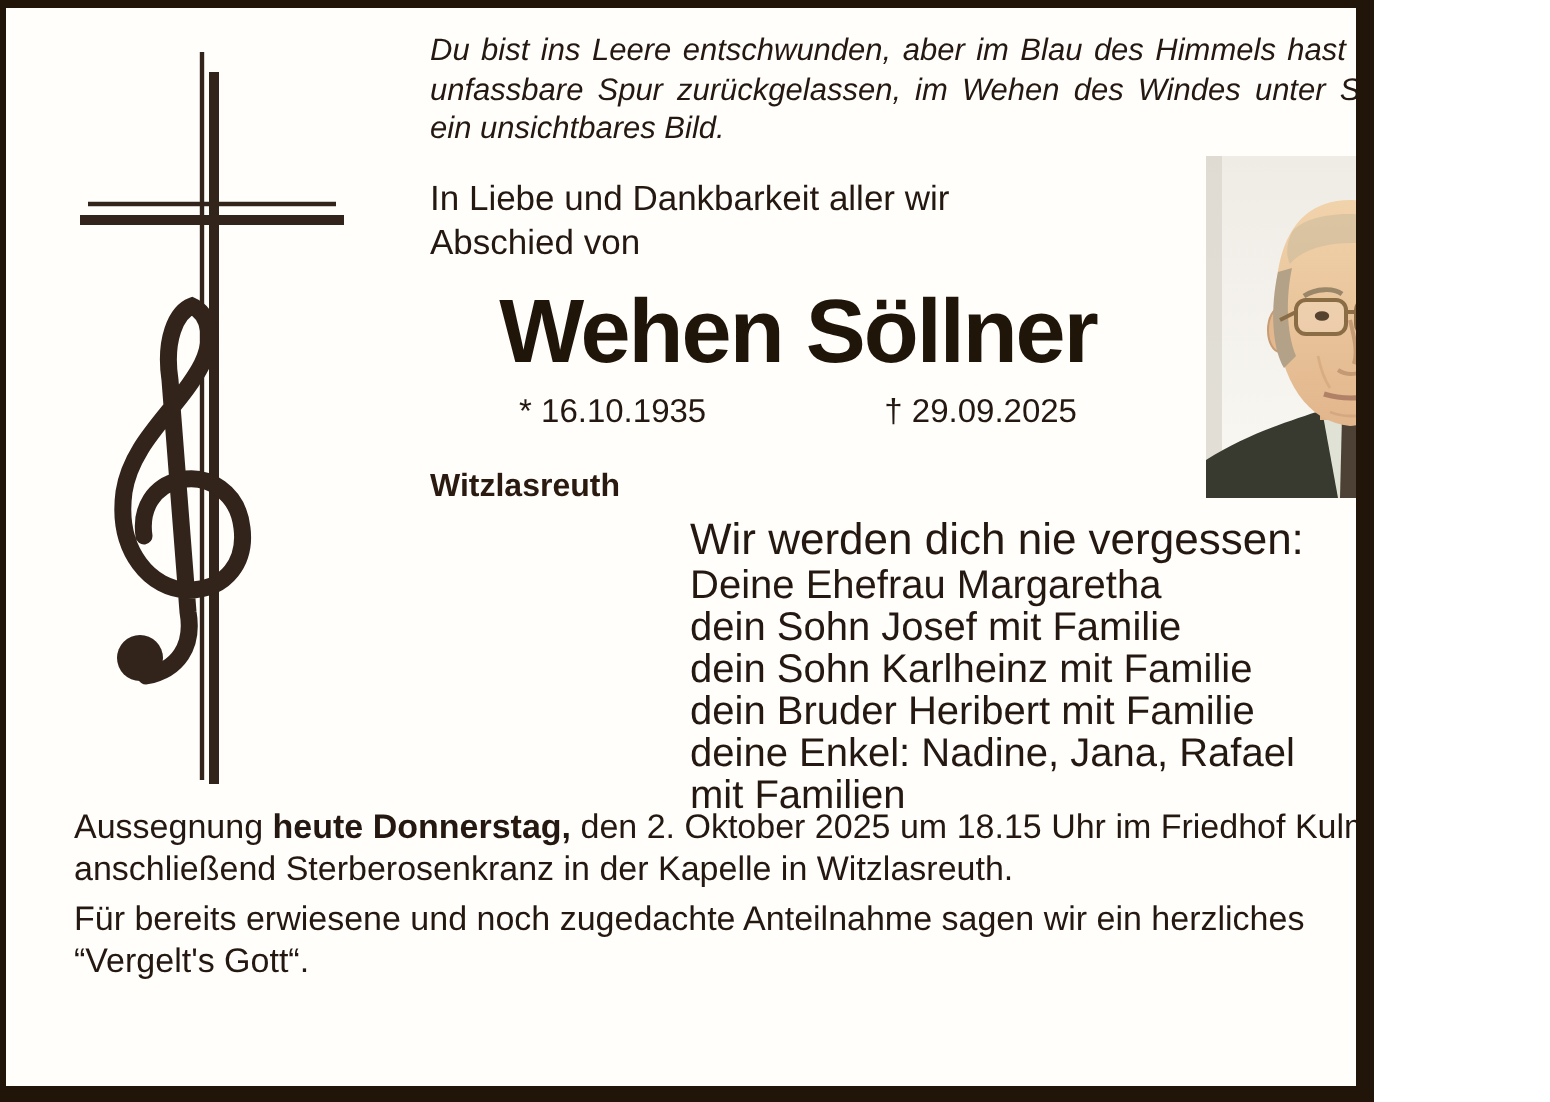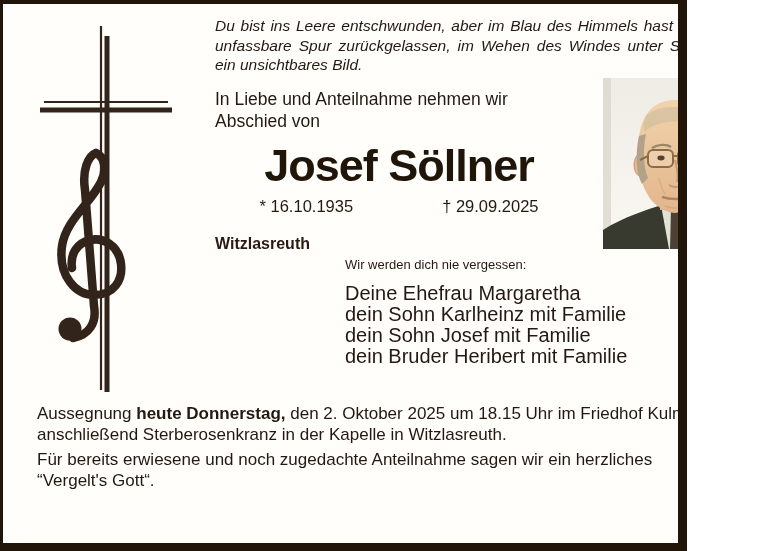--- a/index.html
+++ b/index.html
@@ -34,21 +34,21 @@
     left:212px;top:193px;width:368px;
     display:flex;justify-content:space-around;
     font-size:16.5px;color:#241811;
   }
   .place{
     left:212px;top:231px;
     font-size:16px;font-weight:bold;color:#2a1a10;
   }
   .farewell{
     left:342px;top:253px;
-    font-size:13px;color:#241811;
+    font-size:22px;color:#241811;
   }
   .mourners{
     left:342px;top:279px;
     font-size:20px;line-height:21px;color:#241811;
   }
   .announcements{
     left:34px;top:400px;width:688px;
     font-size:17px;line-height:20.5px;color:#241811;
   }
   .announcements p{margin:0 0 5px 0;}
@@ -79,25 +79,25 @@
                C 87 277, 96 262, 94 246
                C 92 228, 77 219, 63 222
                C 50 225, 43 236, 45 250" fill="none" stroke="#32241a" stroke-width="8.5" stroke-linecap="round"></path>
       <circle cx="43" cy="311" r="11.5" fill="#32241a"></circle>
     </g>
   </svg>
 
   <div class="abs epigraph">Du bist ins Leere entschwunden, aber im Blau des Himmels hast du eine unfassbare Spur zurückgelassen, im Wehen des Windes unter Schatten ein unsichtbares Bild.</div>
 
   <div class="abs intro">
-    <div>In Liebe und Anteilnahme nehmen wir</div>
+    <div>In Liebe und Dankbarkeit aller wir</div>
     <div>Abschied von</div>
   </div>
 
-  <div class="abs deceased-name">Josef Söllner</div>
+  <div class="abs deceased-name">Wehen Söllner</div>
 
   <div class="abs dates">
     <span>* 16.10.1935</span>
     <span>† 29.09.2025</span>
   </div>
 
   <div class="abs place">Witzlasreuth</div>
 
   <svg class="abs photo" viewBox="0 0 145 171">
     <defs>
@@ -151,23 +151,24 @@
     <path d="M 59 119 Q 72 123 87 119" stroke="#b08166" stroke-width="2.6" fill="none"></path>
     <path d="M 62 128 Q 72 132 83 128" stroke="#cfa57f" stroke-width="1.4" fill="none" opacity="0.8"></path>
 
     <path d="M 56 100 Q 58 110 62 116 M 89 100 Q 87 110 83 116" stroke="#d3a77d" stroke-width="1.4" fill="none" opacity="0.7"></path>
   </svg>
 
   <div class="abs farewell">Wir werden dich nie vergessen:</div>
 
   <div class="abs mourners">
     <div>Deine Ehefrau Margaretha</div>
+    <div>dein Sohn Josef mit Familie</div>
     <div>dein Sohn Karlheinz mit Familie</div>
-    <div>dein Sohn Josef mit Familie</div>
     <div>dein Bruder Heribert mit Familie</div>
+    <div>deine Enkel: Nadine, Jana, Rafael mit Familien</div>
   </div>
 
   <div class="abs announcements">
     <p>
       <span>Aussegnung</span>
       <span class="b">heute Donnerstag,</span>
       <span>den 2. Oktober 2025 um 18.15 Uhr im Friedhof Kulmain, anschließend Sterberosenkranz in der Kapelle in Witzlasreuth.</span>
     </p>
     <p>Für bereits erwiesene und noch zugedachte Anteilnahme sagen wir ein herzliches “Vergelt's Gott“.</p>
   </div>

